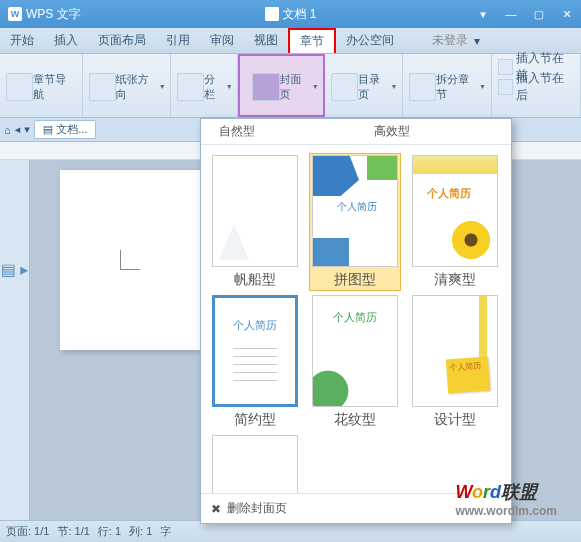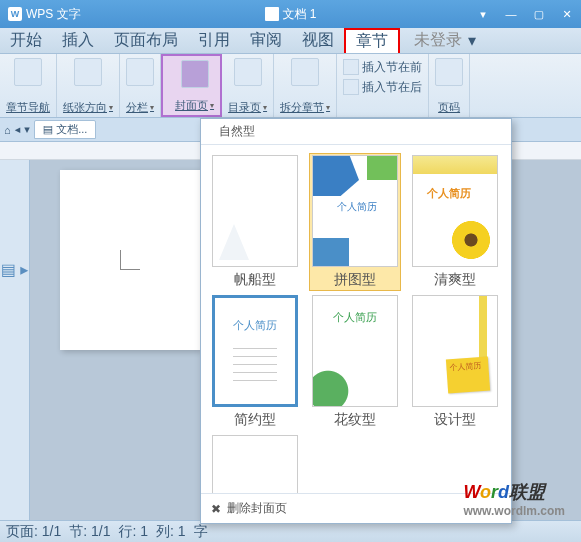--- a/index.html
+++ b/index.html
@@ -6,46 +6,46 @@
 body { width: 581px; height: 542px; background: #fff; overflow: hidden; position: relative; }
 
 .titlebar { height: 28px; background: linear-gradient(#5ca5e0, #4a94d4); display: flex; align-items: center; color: #fff; font-size: 12px; }
 .titlebar .wps { margin-left: 8px; display: flex; align-items: center; gap: 4px; }
 .titlebar .wps-icon { width: 14px; height: 14px; background: #fff; border-radius: 2px; display: flex; align-items: center; justify-content: center; color: #4a94d4; font-size: 9px; font-weight: bold; }
 .titlebar .doc { position: absolute; left: 50%; transform: translateX(-50%); display: flex; align-items: center; gap: 4px; }
 .titlebar .doc-icon { width: 14px; height: 14px; background: #fff; border-radius: 1px; }
 .titlebar .wnd-ctrl { margin-left: auto; display: flex; }
 .titlebar .wnd-ctrl span { width: 28px; height: 20px; display: flex; align-items: center; justify-content: center; font-size: 11px; cursor: pointer; }
 
-.tabbar { height: 26px; background: linear-gradient(#d8e6f3, #c8daea); display: flex; align-items: center; font-size: 16px; border-bottom: 1px solid #a5c0d9; }
+.tabbar { height: 26px; background: linear-gradient(#d8e6f3, #c8daea); display: flex; align-items: center; font-size: 12px; border-bottom: 1px solid #a5c0d9; }
 .tabbar .tab { padding: 0 10px; height: 100%; display: flex; align-items: center; color: #3a5a78; cursor: pointer; }
 .tabbar .tab.active { background: #fff; border: 2px solid #e00; border-bottom: none; color: #3a5a78; font-weight: normal; }
-.tabbar .login { margin-left: 14px; color: #8a8a8a; }
+.tabbar .login { margin-left: 28px; color: #8a8a8a; }
 .tabbar .dd { color: #3a5a78; padding: 0 6px; }
 
 .ribbon { height: 64px; background: linear-gradient(#eaf1f8, #d8e6f3); display: flex; border-bottom: 1px solid #a5c0d9; font-size: 11px; color: #3a5a78; }
-.rgroup { display: flex; flex-direction: column; align-items: center; padding: 4px 6px 2px; border-right: 1px solid #c0d2e3; text-decoration: underline; }
+.rgroup { display: flex; align-items: center; padding: 4px 6px 2px; border-right: 1px solid #c0d2e3; }
 .rgroup.big { justify-content: space-between; }
 .rgroup .ricon { width: 28px; height: 28px; background: #dde9f5; border: 1px solid #c0d2e3; border-radius: 2px; display: flex; align-items: center; justify-content: center; }
 .rgroup .rlbl { display: flex; align-items: center; gap: 2px; }
 .rgroup.selected { background: #e8d5f0; border: 2px solid #b070d0; padding-left: 12px; }
 .r-mini { display: flex; flex-direction: column; gap: 2px; padding: 4px 6px; font-size: 12px; border-right: 1px solid #c0d2e3; }
 .r-mini .row { display: flex; align-items: center; gap: 3px; cursor: pointer; height: 18px; }
 .r-mini .mi { width: 16px; height: 16px; background: #dde9f5; border: 1px solid #c0d2e3; }
 .arrow { font-size: 8px; color: #666; }
 
 .doctabs { height: 24px; background: #cddff0; display: flex; align-items: center; font-size: 11px; border-bottom: 1px solid #a5c0d9; gap: 4px; padding: 0 4px; color: #3a5a78; }
 .doctabs .dt { background: #fff; border: 1px solid #a5c0d9; padding: 1px 8px; border-radius: 2px 2px 0 0; display: flex; align-items: center; gap: 3px; }
 .ruler { height: 18px; background: #f0f4f9; border-bottom: 1px solid #d0d8e0; }
 .canvas { position: absolute; top: 160px; left: 0; right: 0; bottom: 22px; background: #b8c8d8; display: flex; }
 .canvas .sidebar { width: 30px; background: #d8e6f3; border-right: 1px solid #a5c0d9; display: flex; flex-direction: column; align-items: center; padding-top: 100px; }
 .canvas .page { margin: 10px 0 0 30px; width: 140px; height: 180px; background: #fff; box-shadow: 2px 2px 6px rgba(0,0,0,0.2); position: relative; }
 .canvas .page .corner { position: absolute; left: 60px; top: 80px; width: 20px; height: 20px; border-left: 1px solid #888; border-bottom: 1px solid #888; }
 
-.statusbar { position: absolute; bottom: 0; left: 0; right: 0; height: 22px; background: linear-gradient(#d8e6f3, #c8daea); display: flex; align-items: center; font-size: 14px; color: #3a5a78; padding: 0 6px; gap: 8px; border-top: 1px solid #a5c0d9; }
+.statusbar { position: absolute; bottom: 0; left: 0; right: 0; height: 22px; background: linear-gradient(#d8e6f3, #c8daea); display: flex; align-items: center; font-size: 11px; color: #3a5a78; padding: 0 6px; gap: 8px; border-top: 1px solid #a5c0d9; }
 
 .dropdown { position: absolute; left: 200px; top: 118px; width: 312px; height: 406px; background: #fff; border: 1px solid #9ab5cf; box-shadow: 3px 3px 8px rgba(0,0,0,0.25); font-size: 12px; display: flex; flex-direction: column; }
 .dropdown .dd-tabs { display: flex; height: 26px; border-bottom: 1px solid #dbe4ee; }
 .dropdown .dd-tab { flex: 1; display: flex; align-items: center; justify-content: flex-start; padding-left: 18px; color: #555; cursor: pointer; }
 .dropdown .section-h { padding: 6px 12px; color: #444; background: #f5f8fb; border-bottom: 1px solid #e6ecf3; }
 .dropdown .gallery { flex: 1; overflow: hidden; padding: 8px 8px 0 8px; }
 .dropdown .grow { display: flex; gap: 8px; margin-bottom: 2px; }
 .dropdown .gitem { width: 92px; display: flex; flex-direction: column; align-items: center; gap: 4px; cursor: pointer; padding: 2px; }
 .dropdown .gitem.hover { background: #fde8a8; border: 1px solid #e8b84a; padding: 1px; }
 .dropdown .thumb { width: 86px; height: 112px; border: 1px solid #ccc; background: #fff; position: relative; overflow: hidden; }
@@ -67,21 +67,21 @@
 .t4 { border:3px solid #4a8fc8 !important; }
 .t4 .tx { position:absolute; left:18px; top:20px; color:#4a8fc8; font-size:11px; }
 .t4 .ln { position:absolute; left:18px; top:50px; right:18px; height:40px; background:repeating-linear-gradient(#ccc 0 1px, transparent 1px 8px); }
 .t5 .tx { position:absolute; left:20px; top:14px; color:#3aa050; font-size:11px; }
 .t5::after { content:''; position:absolute; left:0; bottom:0; width:50px; height:50px; background:radial-gradient(circle at 30% 70%, #5ab060 0 40%, transparent 42%); }
 .t6 { background:#f8f4d8; }
 .t6::before { content:''; position:absolute; top:0; right:10px; width:8px; height:70%; background:#f0d850; }
 .t6 .nt { position:absolute; bottom:14px; right:8px; width:42px; height:34px; background:#f5d030; transform:rotate(-4deg); box-shadow:1px 1px 2px rgba(0,0,0,0.2); font-size:8px; color:#c06020; padding:3px; }
 .t7 { display:flex; align-items:center; justify-content:center; }
 
-.watermark { position:absolute; right:16px; bottom:24px; font-size:18px; font-weight:bold; font-style:italic; }
+.watermark { position:absolute; right:24px; bottom:24px; font-size:18px; font-weight:bold; font-style:italic; }
 .watermark .w1 { color:#c00; } .watermark .w2 { color:#e8a000; } .watermark .w3 { color:#2a9030; } .watermark .w4 { color:#2060c0; } .watermark .w5 { color:#333; }
 .watermark .url { font-size:12px; color:#888; font-style:normal; font-weight:bold; display:block; text-align:center; }
 </style>
 </head>
 <body>
 
 <div class="titlebar">
   <div class="wps">
     <span class="wps-icon">W</span>
     <span>WPS 文字</span>
@@ -99,20 +99,21 @@
 </div>
 
 <div class="tabbar">
   <div class="tab">开始</div>
   <div class="tab">插入</div>
   <div class="tab">页面布局</div>
   <div class="tab">引用</div>
   <div class="tab">审阅</div>
   <div class="tab">视图</div>
   <div class="tab active">章节</div>
+  <div class="tab">办公空间</div>
   <div class="login">未登录</div>
   <div class="dd">▾</div>
 </div>
 
 <div class="ribbon">
   <div class="rgroup big">
     <div class="ricon"></div>
     <div class="rlbl">
         <span>章节导航</span>
       </div>
@@ -153,26 +154,20 @@
       </div>
   </div>
   <div class="r-mini">
     <div class="row">
         <span class="mi"></span>
         <span>插入节在前</span>
       </div>
     <div class="row">
         <span class="mi"></span>
         <span>插入节在后</span>
-      </div>
-  </div>
-  <div class="rgroup big">
-    <div class="ricon"></div>
-    <div class="rlbl">
-        <span>页码</span>
       </div>
   </div>
 </div>
 
 <div class="doctabs">
   <span>⌂</span>
   <span>◂</span>
   <span>▾</span>
   <div class="dt">
     <span>▤</span>
@@ -195,20 +190,21 @@
   <span>页面: 1/1</span>
   <span>节: 1/1</span>
   <span>行: 1</span>
   <span>列: 1</span>
   <span>字</span>
 </div>
 
 <div class="dropdown">
   <div class="dd-tabs">
     <div class="dd-tab">自然型</div>
+    <div class="dd-tab">高效型</div>
   </div>
   <div class="gallery">
     <div class="grow">
       <div class="gitem">
         <div class="thumb t1"></div>
         <div class="gcap">帆船型</div>
       </div>
       <div class="gitem hover">
         <div class="thumb t2">
             <div class="pc"></div>

